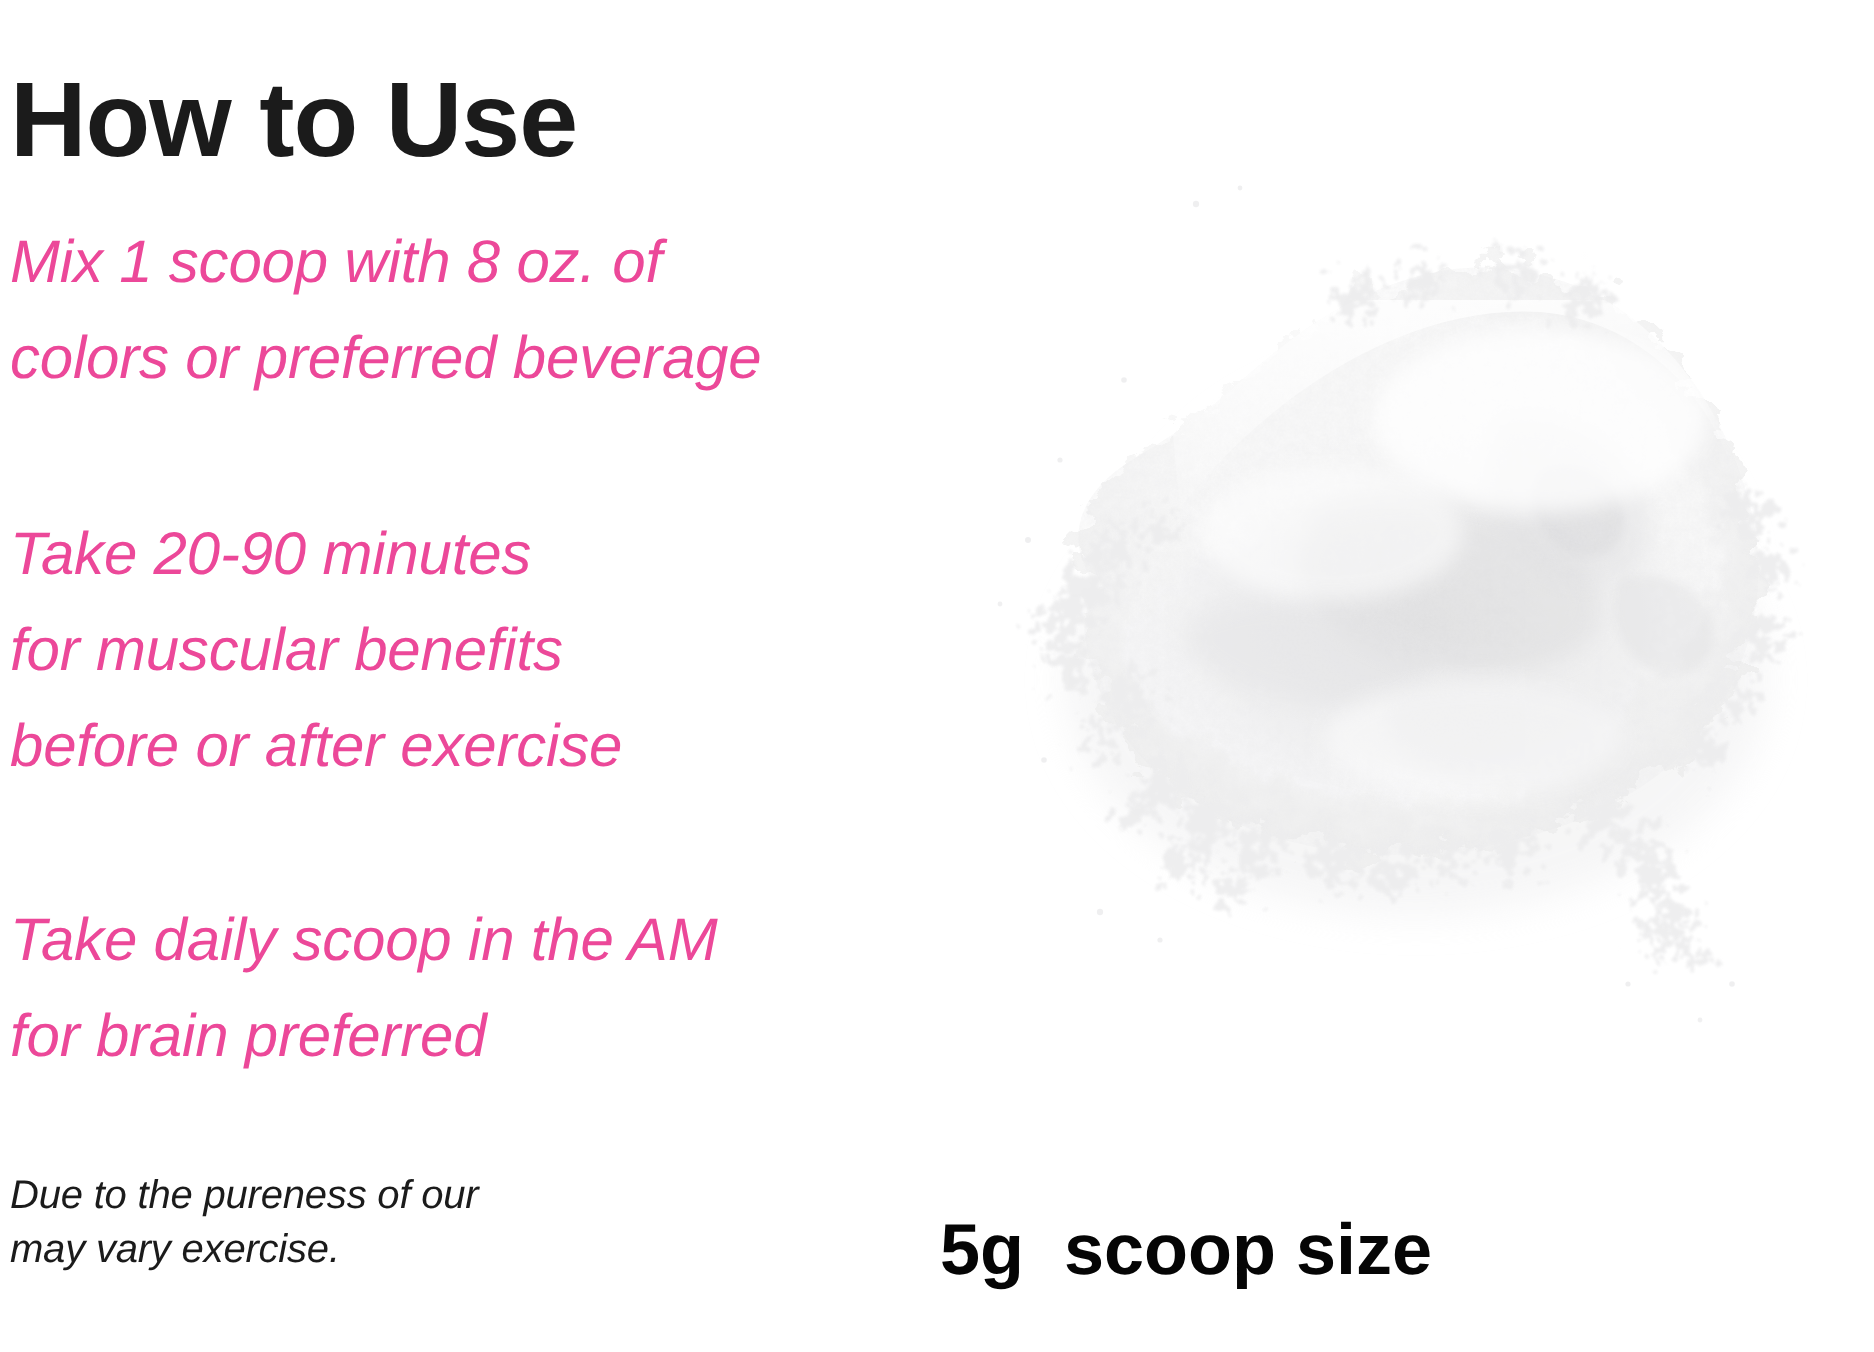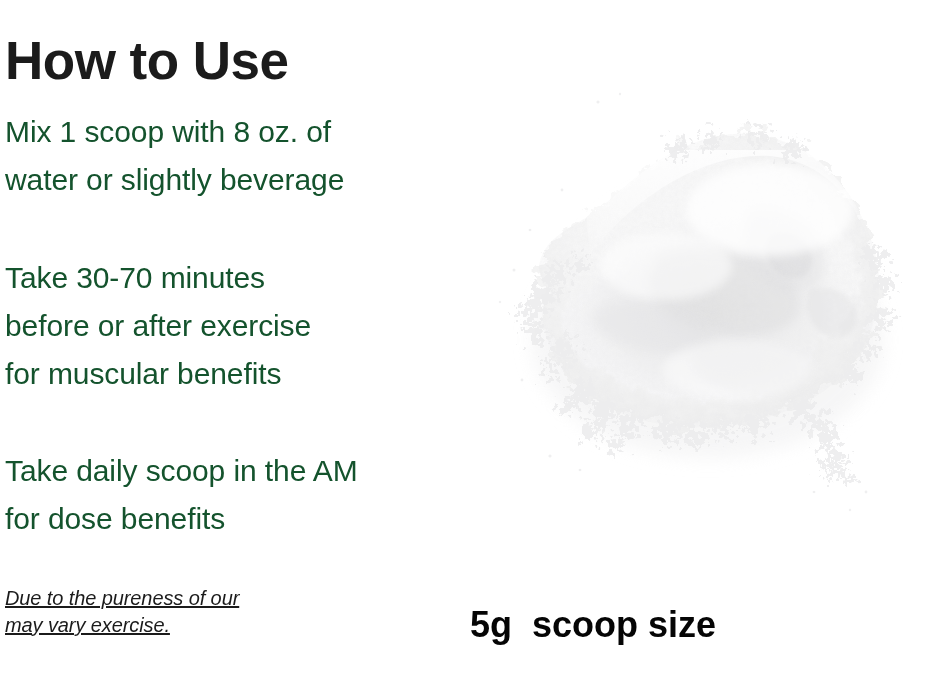--- a/index.html
+++ b/index.html
@@ -39,23 +39,24 @@
     color: #1b1b1b;
     line-height: 64px;
     white-space: nowrap;
   }
 
   .instruction-step {
     position: absolute;
     left: 0;
     font-size: 30px;
     font-weight: 400;
-    color: #14532d;
+    color: #ec4899;
     line-height: 48px;
     letter-spacing: -0.1px;
+    font-style: italic;
   }
   .instruction-step .step-line {
     display: block;
     white-space: nowrap;
   }
 
   #step-1 { top: 108px; }
   #step-2 { top: 254px; }
   #step-3 { top: 447px; }
 
@@ -66,21 +67,20 @@
     font-size: 20px;
     font-style: italic;
     font-weight: 400;
     color: #1b1b1b;
     line-height: 27px;
     letter-spacing: -0.1px;
   }
   #disclaimer .disclaimer-line {
     display: block;
     white-space: nowrap;
-    text-decoration: underline;
   }
 
   
   #right-column {
     position: absolute;
     left: 470px;
     top: 0;
     width: 467px;
     height: 676px;
   }
@@ -114,32 +114,32 @@
 <body>
 
 <div id="page">
 
   <div id="left-column">
 
     <h1 id="page-title">How to Use</h1>
 
     <div class="instruction-step" id="step-1">
       <span class="step-line">Mix 1 scoop with 8 oz. of</span>
-      <span class="step-line">water or slightly beverage</span>
+      <span class="step-line">colors or preferred beverage</span>
     </div>
 
     <div class="instruction-step" id="step-2">
-      <span class="step-line">Take 30-70 minutes</span>
+      <span class="step-line">Take 20-90 minutes</span>
+      <span class="step-line">for muscular benefits</span>
       <span class="step-line">before or after exercise</span>
-      <span class="step-line">for muscular benefits</span>
     </div>
 
     <div class="instruction-step" id="step-3">
       <span class="step-line">Take daily scoop in the AM</span>
-      <span class="step-line">for dose benefits</span>
+      <span class="step-line">for brain preferred</span>
     </div>
 
     <div id="disclaimer">
       <span class="disclaimer-line">Due to the pureness of our</span>
       <span class="disclaimer-line">may vary exercise.</span>
     </div>
 
   </div>
 
   <div id="right-column">

